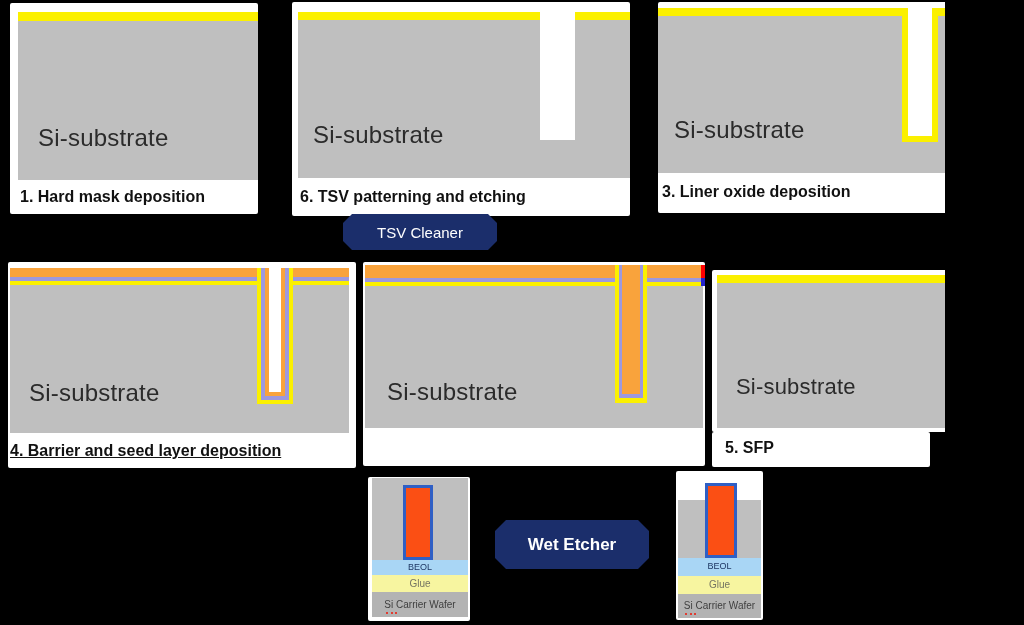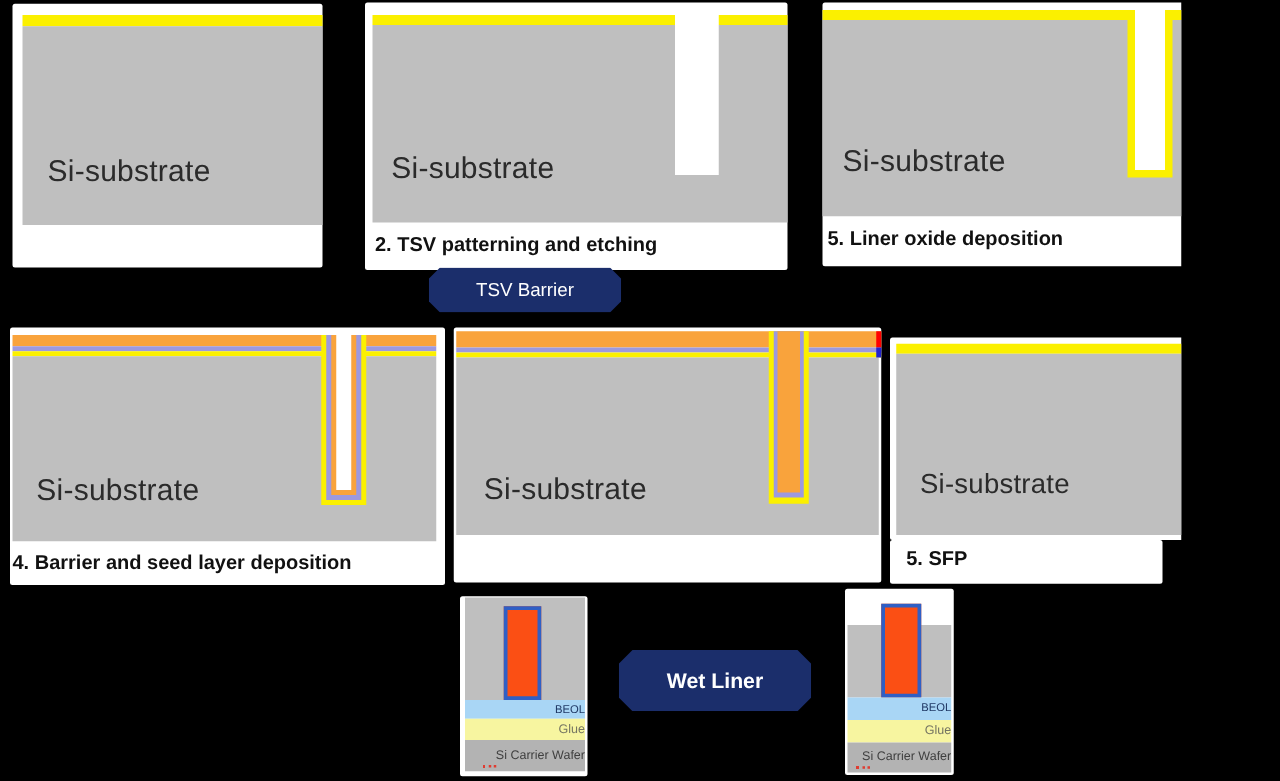--- a/index.html
+++ b/index.html
@@ -12,70 +12,71 @@
   .barrier{background:var(--barrier-purple);}
   .seed{background:var(--seed-orange);}
   .sub-label{position:absolute;color:#2b2b2b;font-size:24px;letter-spacing:0.2px;}
   .caption{position:absolute;color:#111;font-size:16px;font-weight:bold;white-space:nowrap;}
   .trench{position:absolute;}
   .trench .in{position:absolute;top:0;}
   .badge{position:absolute;background:var(--badge-navy);color:#fff;display:flex;
          align-items:center;justify-content:center;
          clip-path:polygon(9px 0,calc(100% - 9px) 0,100% 9px,100% calc(100% - 9px),
                            calc(100% - 9px) 100%,9px 100%,0 calc(100% - 9px),0 9px);}
-  .inset-label{position:absolute;left:0;right:0;text-align:right;}
+  .inset-label{position:absolute;left:0;right:0;text-align:center;}
   .via{position:absolute;background:var(--via-fill-orange-red);
        border:3px solid var(--via-border-blue);box-sizing:border-box;}
   .squiggle{position:absolute;width:11px;height:0;border-bottom:2px dotted #e03c31;}
 </style>
 </head>
 <body>
 
 <div class="stage">
 
   <div class="card" style="left:10px;top:3px;width:248px;height:211px;">
     <div class="layer mask" style="left:8px;top:9px;width:240px;height:9px;"></div>
     <div class="layer substrate" style="left:8px;top:18px;width:240px;height:159px;"></div>
     <div class="sub-label" style="left:28px;top:121px;">Si-substrate</div>
+    <div class="caption" style="left:10px;bottom:8px;">1. Hard mask deposition</div>
   </div>
 
   <div class="card" style="left:292px;top:2px;width:338px;height:214px;">
     <div class="layer mask" style="left:6px;top:10px;width:332px;height:8px;"></div>
     <div class="layer substrate" style="left:6px;top:18px;width:332px;height:158px;"></div>
     <div class="layer" style="left:248px;top:10px;width:35px;height:128px;background:var(--card);"></div>
     <div class="sub-label" style="left:21px;top:119px;">Si-substrate</div>
-    <div class="caption" style="left:8px;bottom:10px;">2. TSV patterning and etching</div>
+    <div class="caption" style="left:8px;bottom:10px;">6. TSV patterning and etching</div>
   </div>
 
   <div class="card" style="left:658px;top:2px;width:324px;height:211px;">
     <div class="layer mask" style="left:0;top:6px;width:324px;height:8px;"></div>
     <div class="layer substrate" style="left:0;top:14px;width:320px;height:157px;"></div>
     <div class="trench mask" style="left:244px;top:6px;width:36px;height:134px;">
       <div class="in" style="left:6px;right:6px;bottom:6px;background:var(--card);"></div>
     </div>
     <div class="sub-label" style="left:16px;top:114px;">Si-substrate</div>
-    <div class="caption" style="left:4px;bottom:12px;">5. Liner oxide deposition</div>
+    <div class="caption" style="left:4px;bottom:12px;">3. Liner oxide deposition</div>
   </div>
 
   <div class="badge" style="left:343px;top:214px;width:154px;height:36px;font-size:15px;font-weight:500;">
-    <span>TSV Barrier</span>
+    <span>TSV Cleaner</span>
   </div>
 
   <div class="card" style="left:8px;top:262px;width:348px;height:206px;">
     <div class="layer seed" style="left:2px;top:6px;width:339px;height:9px;"></div>
     <div class="layer barrier" style="left:2px;top:15px;width:339px;height:4px;"></div>
     <div class="layer mask" style="left:2px;top:19px;width:339px;height:4px;"></div>
     <div class="layer substrate" style="left:2px;top:23px;width:339px;height:148px;"></div>
     <div class="trench mask" style="left:249px;top:6px;width:36px;height:136px;">
       <div class="in barrier" style="left:4px;right:4px;bottom:4px;"></div>
       <div class="in seed" style="left:8px;right:8px;bottom:8px;"></div>
       <div class="in" style="left:12px;right:12px;bottom:12px;background:var(--card);"></div>
     </div>
     <div class="sub-label" style="left:21px;top:117px;">Si-substrate</div>
-    <div class="caption" style="left:2px;bottom:8px;">4. Barrier and seed layer deposition</div>
+    <div class="caption" style="left:2px;bottom:8px;text-decoration:underline;">4. Barrier and seed layer deposition</div>
   </div>
 
   <div class="card" style="left:363px;top:262px;width:342px;height:204px;">
     <div class="layer seed" style="left:2px;top:3px;width:340px;height:13px;"></div>
     <div class="layer barrier" style="left:2px;top:16px;width:340px;height:4px;"></div>
     <div class="layer mask" style="left:2px;top:20px;width:340px;height:4px;"></div>
     <div class="layer substrate" style="left:2px;top:24px;width:338px;height:142px;"></div>
     <div class="trench mask" style="left:252px;top:3px;width:32px;height:138px;">
       <div class="in barrier" style="left:4px;right:4px;bottom:5px;"></div>
       <div class="in seed" style="left:7px;right:7px;bottom:9px;"></div>
@@ -107,21 +108,21 @@
     <div class="layer" style="left:4px;top:98px;width:96px;height:17px;background:var(--glue-yellow);">
       <div class="inset-label" style="top:3px;font-size:10px;color:var(--glue-text);">Glue</div>
     </div>
     <div class="layer" style="left:4px;top:115px;width:96px;height:25px;background:var(--carrier-gray);">
       <div class="inset-label" style="top:7px;font-size:10px;color:var(--carrier-text);">Si Carrier Wafer</div>
       <div class="squiggle" style="left:14px;bottom:3px;"></div>
     </div>
   </div>
 
   <div class="badge" style="left:495px;top:520px;width:154px;height:49px;font-size:17px;font-weight:600;clip-path:polygon(11px 0,calc(100% - 11px) 0,100% 11px,100% calc(100% - 11px),calc(100% - 11px) 100%,11px 100%,0 calc(100% - 11px),0 11px);">
-    <span>Wet Liner</span>
+    <span>Wet Etcher</span>
   </div>
 
   <div class="card" style="left:676px;top:471px;width:87px;height:149px;">
     <div class="layer substrate" style="left:2px;top:29px;width:83px;height:58px;"></div>
     <div class="via" style="left:29px;top:12px;width:32px;height:75px;"></div>
     <div class="layer" style="left:2px;top:87px;width:83px;height:18px;background:var(--beol-blue);">
       <div class="inset-label" style="top:3px;font-size:9px;color:var(--beol-text);">BEOL</div>
     </div>
     <div class="layer" style="left:2px;top:105px;width:83px;height:18px;background:var(--glue-yellow);">
       <div class="inset-label" style="top:3px;font-size:10px;color:var(--glue-text);">Glue</div>

